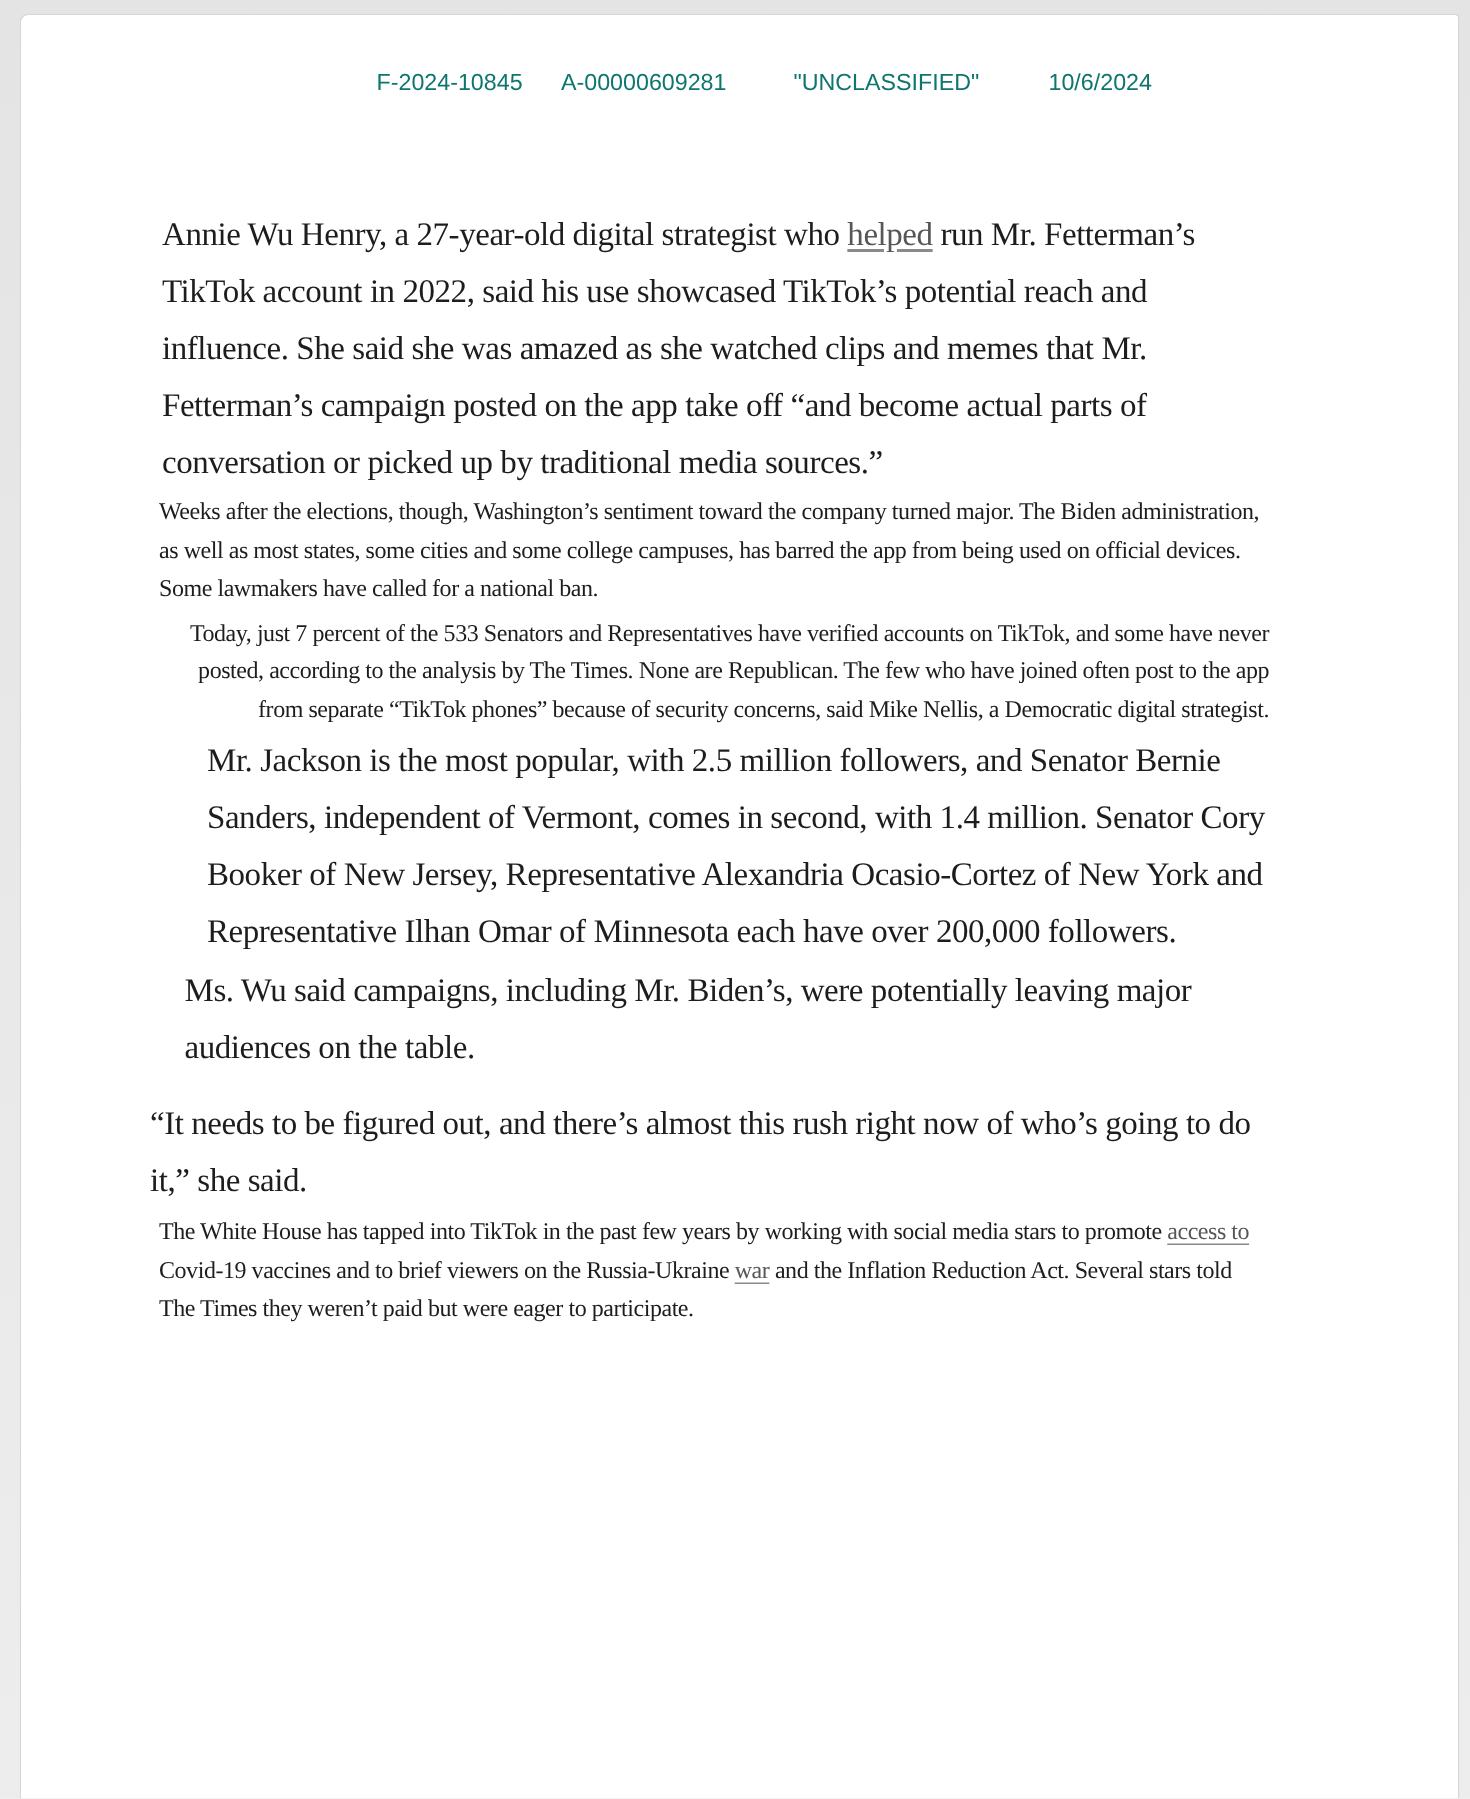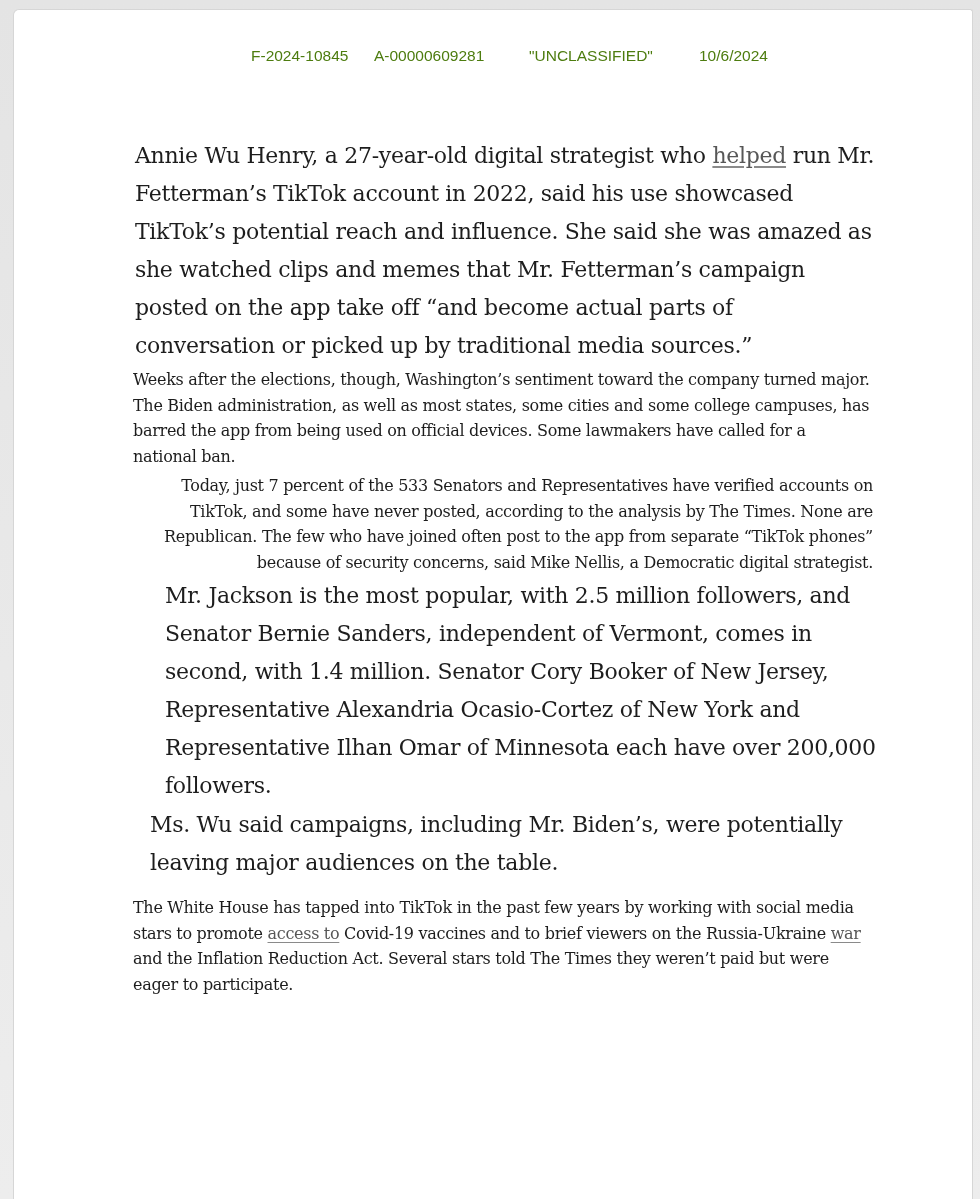--- a/index.html
+++ b/index.html
@@ -16,30 +16,30 @@
     background: #ffffff;
     border: 1px solid #d6d6d6;
     border-bottom: none;
     border-radius: 6px 3px 0 0;
   }
   .doc-header {
     position: absolute;
     top: 37px; left: 0; right: 0; height: 22px;
     font-family: "Liberation Sans", sans-serif;
     font-size: 15.5px;
-    color: #4d7c0f;
+    color: #0f766e;
   }
   .h-item { position: absolute; white-space: nowrap; }
   .h-case  { left: 237px; }
   .h-doc   { left: 360px; }
   .h-class { left: 515px; }
   .h-date  { left: 685px; }
   .article {
     position: absolute;
-    left: 119px; top: 0; width: 760px;
+    left: 92px; top: 0; width: 760px; font-family: Liberation Serif, serif;
   }
   .para { color: #1d1d1d; text-align: left; }
   .para.lg {
     font-size: 22px;
     line-height: 38px;
     letter-spacing: -0.3px;
     width: 744px;
   }
   .para.sm {
     font-size: 16px;
@@ -76,17 +76,18 @@
       <span class="h-item h-class" data-name="classification-marking">"UNCLASSIFIED"</span>
       <span class="h-item h-date" data-name="release-date">10/6/2024</span>
     </header>
 
     <main class="article" data-name="article-body">
         <p class="para lg" data-name="para-annie-intro"><span data-name="text-segment">Annie Wu Henry, a 27-year-old digital strategist who </span><span class="link" data-name="inline-link">helped</span><span data-name="text-segment"> run Mr. Fetterman’s TikTok account in 2022, said his use showcased TikTok’s potential reach and influence. She said she was amazed as she watched clips and memes that Mr. Fetterman’s campaign posted on the app take off “and become actual parts of conversation or picked up by traditional media sources.”</span></p>
         <p class="para sm" data-name="para-washington-sour"><span data-name="text-segment">Weeks after the elections, though, Washington’s sentiment toward the company turned major. The Biden administration, as well as most states, some cities and some college campuses, has barred the app from being used on official devices. Some lawmakers have called for a national ban.</span></p>
         <p class="para sm" data-name="para-seven-percent"><span data-name="text-segment">Today, just 7 percent of the 533 Senators and Representatives have verified accounts on TikTok, and some have never posted, according to the analysis by The Times. None are Republican. The few who have joined often post to the app from separate “TikTok phones” because of security concerns, said Mike Nellis, a Democratic digital strategist.</span></p>
         <p class="para lg" data-name="para-jackson-popular"><span data-name="text-segment">Mr. Jackson is the most popular, with 2.5 million followers, and Senator Bernie Sanders, independent of Vermont, comes in second, with 1.4 million. Senator Cory Booker of New Jersey, Representative Alexandria Ocasio-Cortez of New York and Representative Ilhan Omar of Minnesota each have over 200,000 followers.</span></p>
         <p class="para lg" data-name="para-wu-campaigns"><span data-name="text-segment">Ms. Wu said campaigns, including Mr. Biden’s, were potentially leaving major audiences on the table.</span></p>
+        <p class="para lg" data-name="para-quote-rush"><span data-name="text-segment">“It needs to be figured out, and there’s almost this rush right now of who’s going to do it,” she said.</span></p>
         <p class="para sm" data-name="para-white-house"><span data-name="text-segment">The White House has tapped into TikTok in the past few years by working with social media stars to promote </span><span class="link" data-name="inline-link">access to</span><span data-name="text-segment"> Covid-19 vaccines and to brief viewers on the Russia-Ukraine </span><span class="link" data-name="inline-link">war</span><span data-name="text-segment"> and the Inflation Reduction Act. Several stars told The Times they weren’t paid but were eager to participate.</span></p>
       </main>
 
   </div>
 </div>
 
 </body></html>

